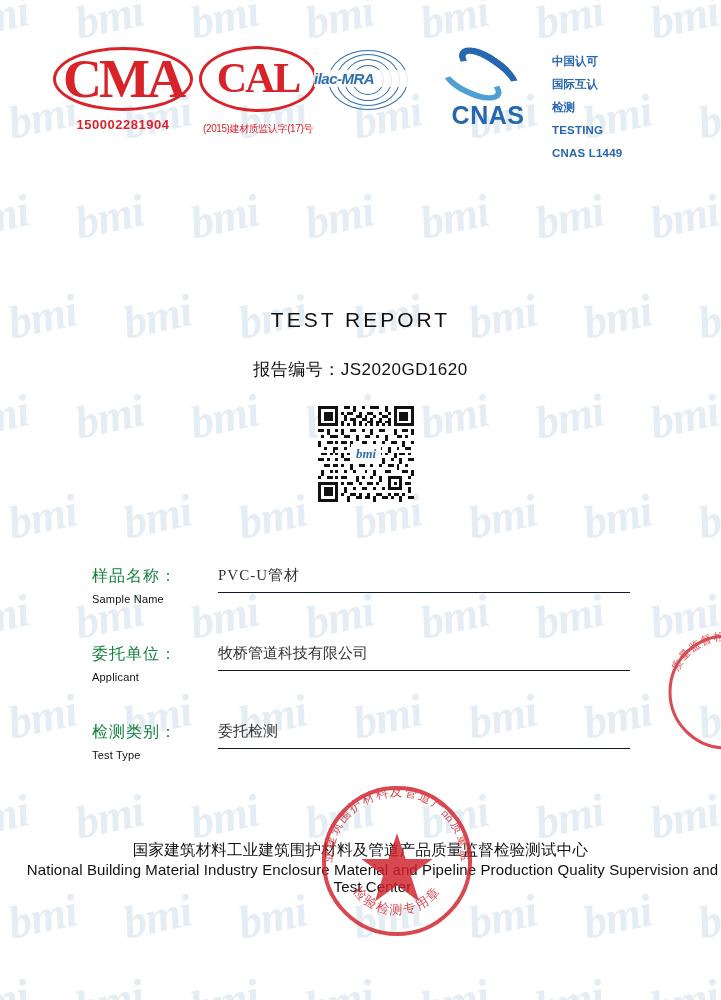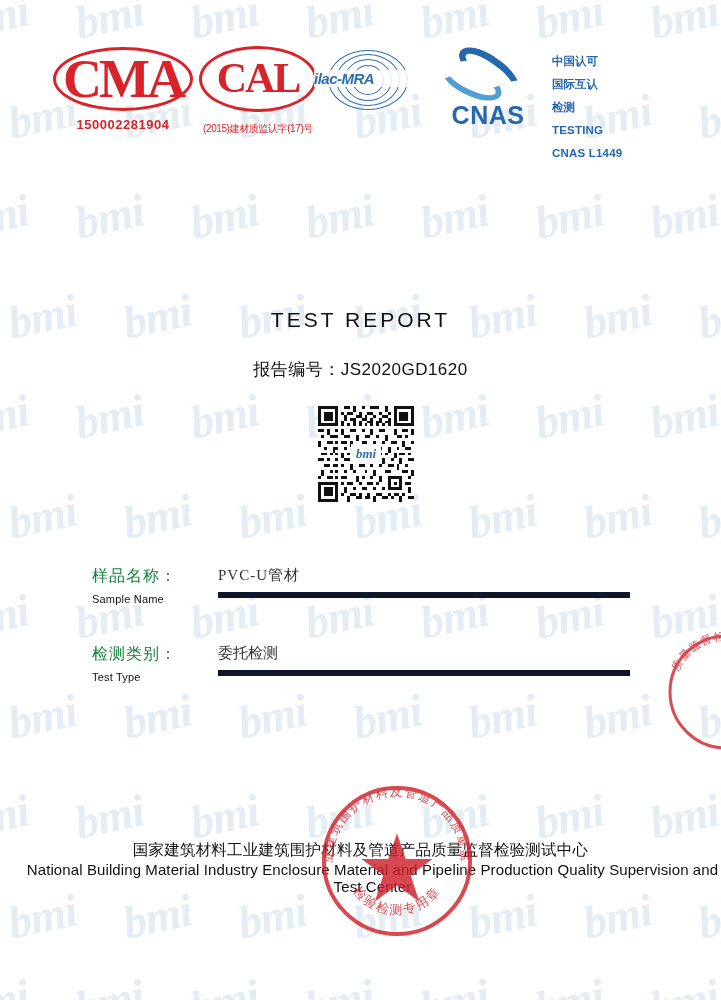--- a/index.html
+++ b/index.html
@@ -274,21 +274,21 @@
   }
   .field-value {
     position: absolute;
     left: 126px;
     top: 0;
     width: 412px;
     font-size: 15px;
     color: #333333;
     font-family: "Liberation Serif", serif;
     padding-bottom: 6px;
-    border-bottom: 6px solid #0f172a;
+    border-bottom: 1px solid #0f172a;
     min-height: 20px;
   }
   .field-value.hand { letter-spacing: 1px; }
 
   
   .footer {
     position: absolute;
     top: 840px;
     left: 0;
     width: 721px;
@@ -661,20 +661,27 @@
   <div class="fields">
 
     <div class="field">
       <div class="field-labels">
         <div class="lab-cn">样品名称：</div>
         <div class="lab-en">Sample Name</div>
       </div>
       <div class="field-value hand">PVC-U管材</div>
     </div>
 
+    <div class="field">
+      <div class="field-labels">
+        <div class="lab-cn">委托单位：</div>
+        <div class="lab-en">Applicant</div>
+      </div>
+      <div class="field-value">牧桥管道科技有限公司</div>
+    </div>
 
     <div class="field">
       <div class="field-labels">
         <div class="lab-cn">检测类别：</div>
         <div class="lab-en">Test Type</div>
       </div>
       <div class="field-value">委托检测</div>
     </div>
 
   </div>

